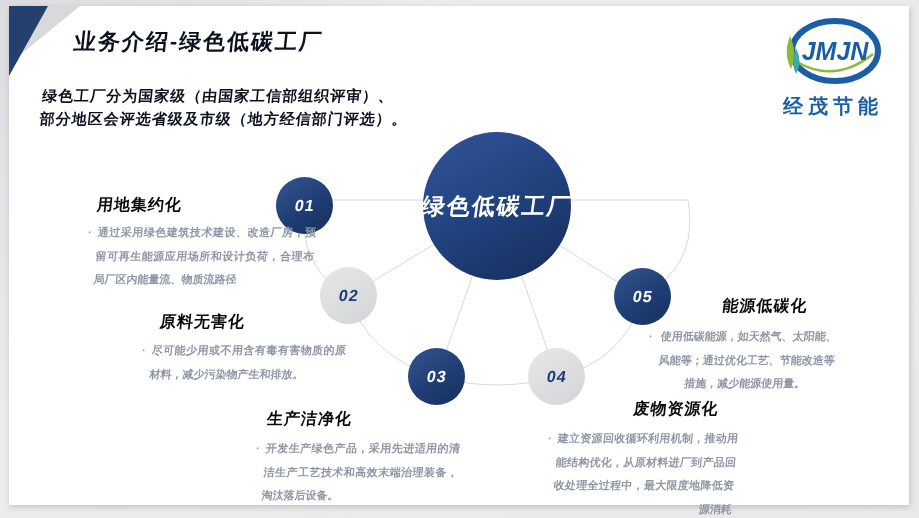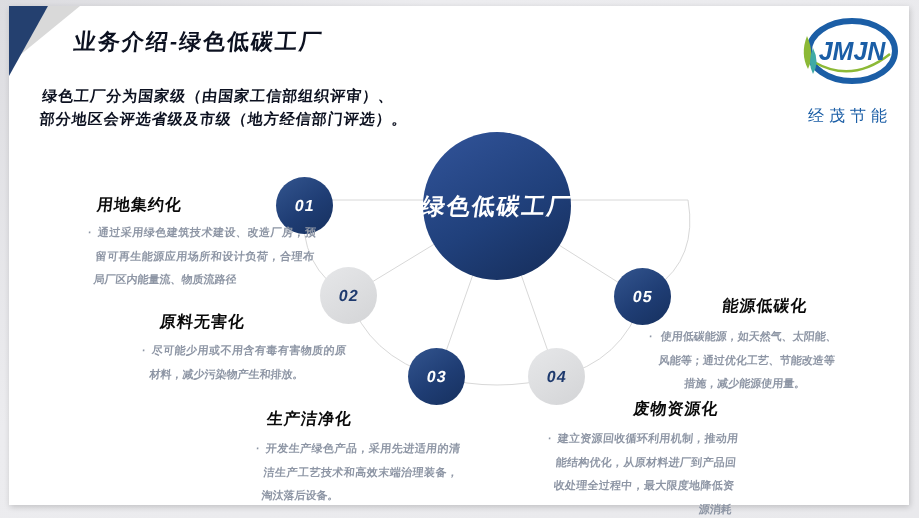--- a/index.html
+++ b/index.html
@@ -20,23 +20,23 @@
     position:absolute;left:74px;top:27px;
     font-size:22px;font-weight:bold;color:#0c1120;
     letter-spacing:2px;transform:skewX(-6deg);white-space:nowrap;
   }
   .subtitle{
     position:absolute;left:41px;top:84px;
     font-size:15px;font-weight:bold;color:#0c1120;
     line-height:23px;letter-spacing:1px;transform:skewX(-6deg);white-space:nowrap;
   }
   
-  .logo{position:absolute;left:798px;top:12px;width:104px;text-align:center;}
+  .logo{position:absolute;left:781px;top:12px;width:104px;text-align:center;}
   .logo-name{
-    margin-top:14px;font-size:16px;font-weight:normal;color:#1b5ea6;
+    margin-top:1px;font-size:20px;font-weight:bold;color:#1b5ea6;
     letter-spacing:5px;white-space:nowrap;
   }
   
   .lines{position:absolute;left:0;top:0;}
   .circle{
     position:absolute;border-radius:50%;
     display:flex;align-items:center;justify-content:center;
   }
   .navy{background:linear-gradient(145deg,#33558f 0%,#1f3d74 55%,#16305e 100%);}
   .grayc{background:linear-gradient(145deg,#e6e7e9 0%,#dcdddf 55%,#d3d4d6 100%);}

